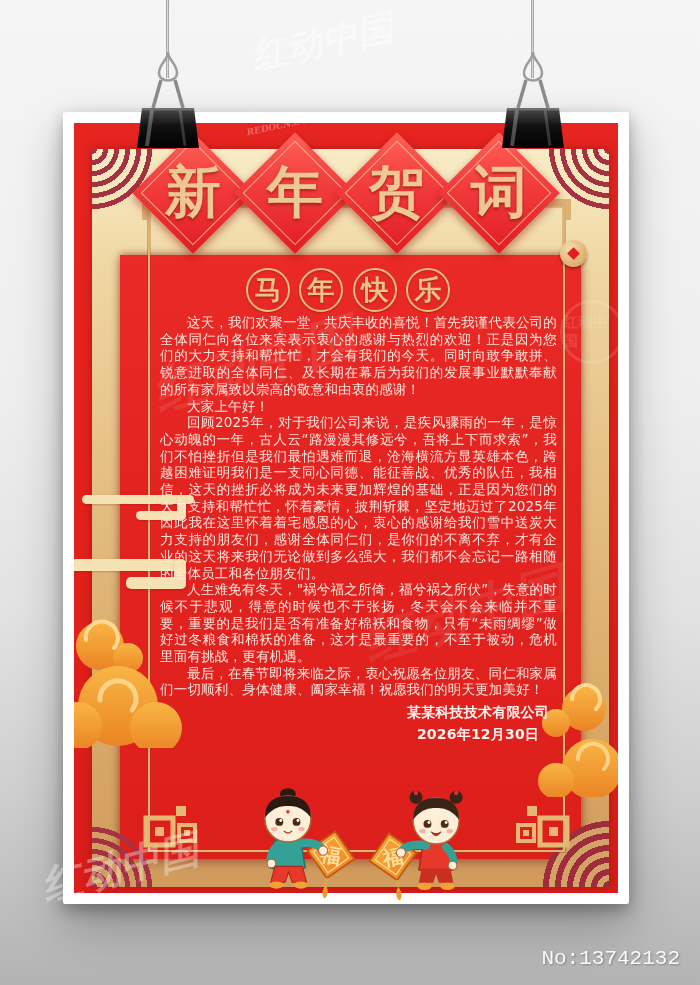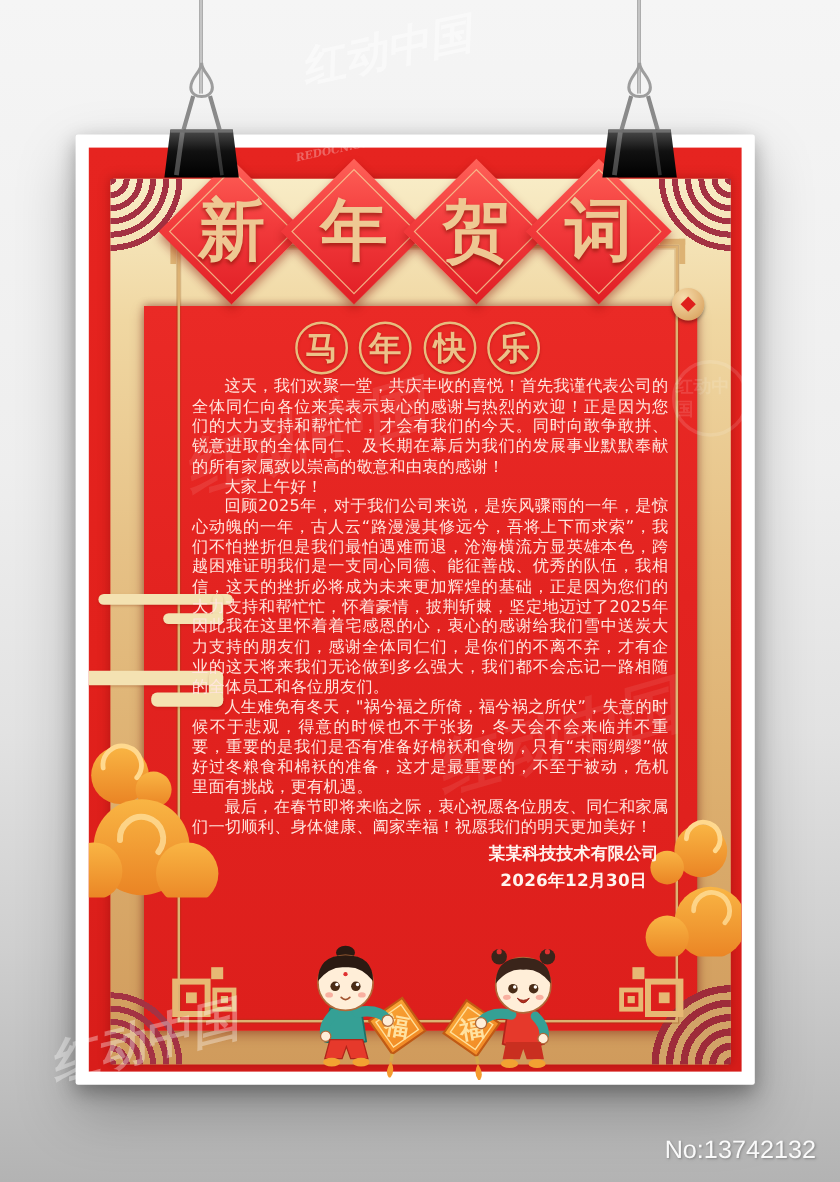--- a/index.html
+++ b/index.html
@@ -68,21 +68,21 @@
   .cbar{position:absolute;background:#f4e2b2;border-radius:5px;z-index:6;box-shadow:0 1px 2px rgba(120,20,0,.25);}
   .clouds{position:absolute;z-index:6;}
   
   .kid{position:absolute;z-index:15;}
   
   .wm{position:absolute;font-style:italic;font-weight:bold;white-space:nowrap;pointer-events:none;z-index:25;
     font-family:"DejaVu Serif",serif;}
   .wmring{position:absolute;border-radius:50%;border:3px solid rgba(255,255,255,.13);z-index:25;
     display:flex;align-items:center;justify-content:center;color:rgba(255,255,255,.13);font-size:15px;font-weight:bold;}
   .idnum{position:absolute;right:20px;top:947px;font-size:21px;color:rgba(255,255,255,.95);
-    text-shadow:1px 1px 2px rgba(90,90,90,.55);font-family:Liberation Sans, sans-serif;z-index:30;}
+    text-shadow:1px 1px 2px rgba(90,90,90,.55);font-family:Liberation Mono, monospace;z-index:30;}
 </style>
 </head>
 <body>
 
 <div class="stage">
 
   <div class="string" style="left:166px;"></div>
   <div class="string" style="left:531px;"></div>
 
   <div class="poster">

